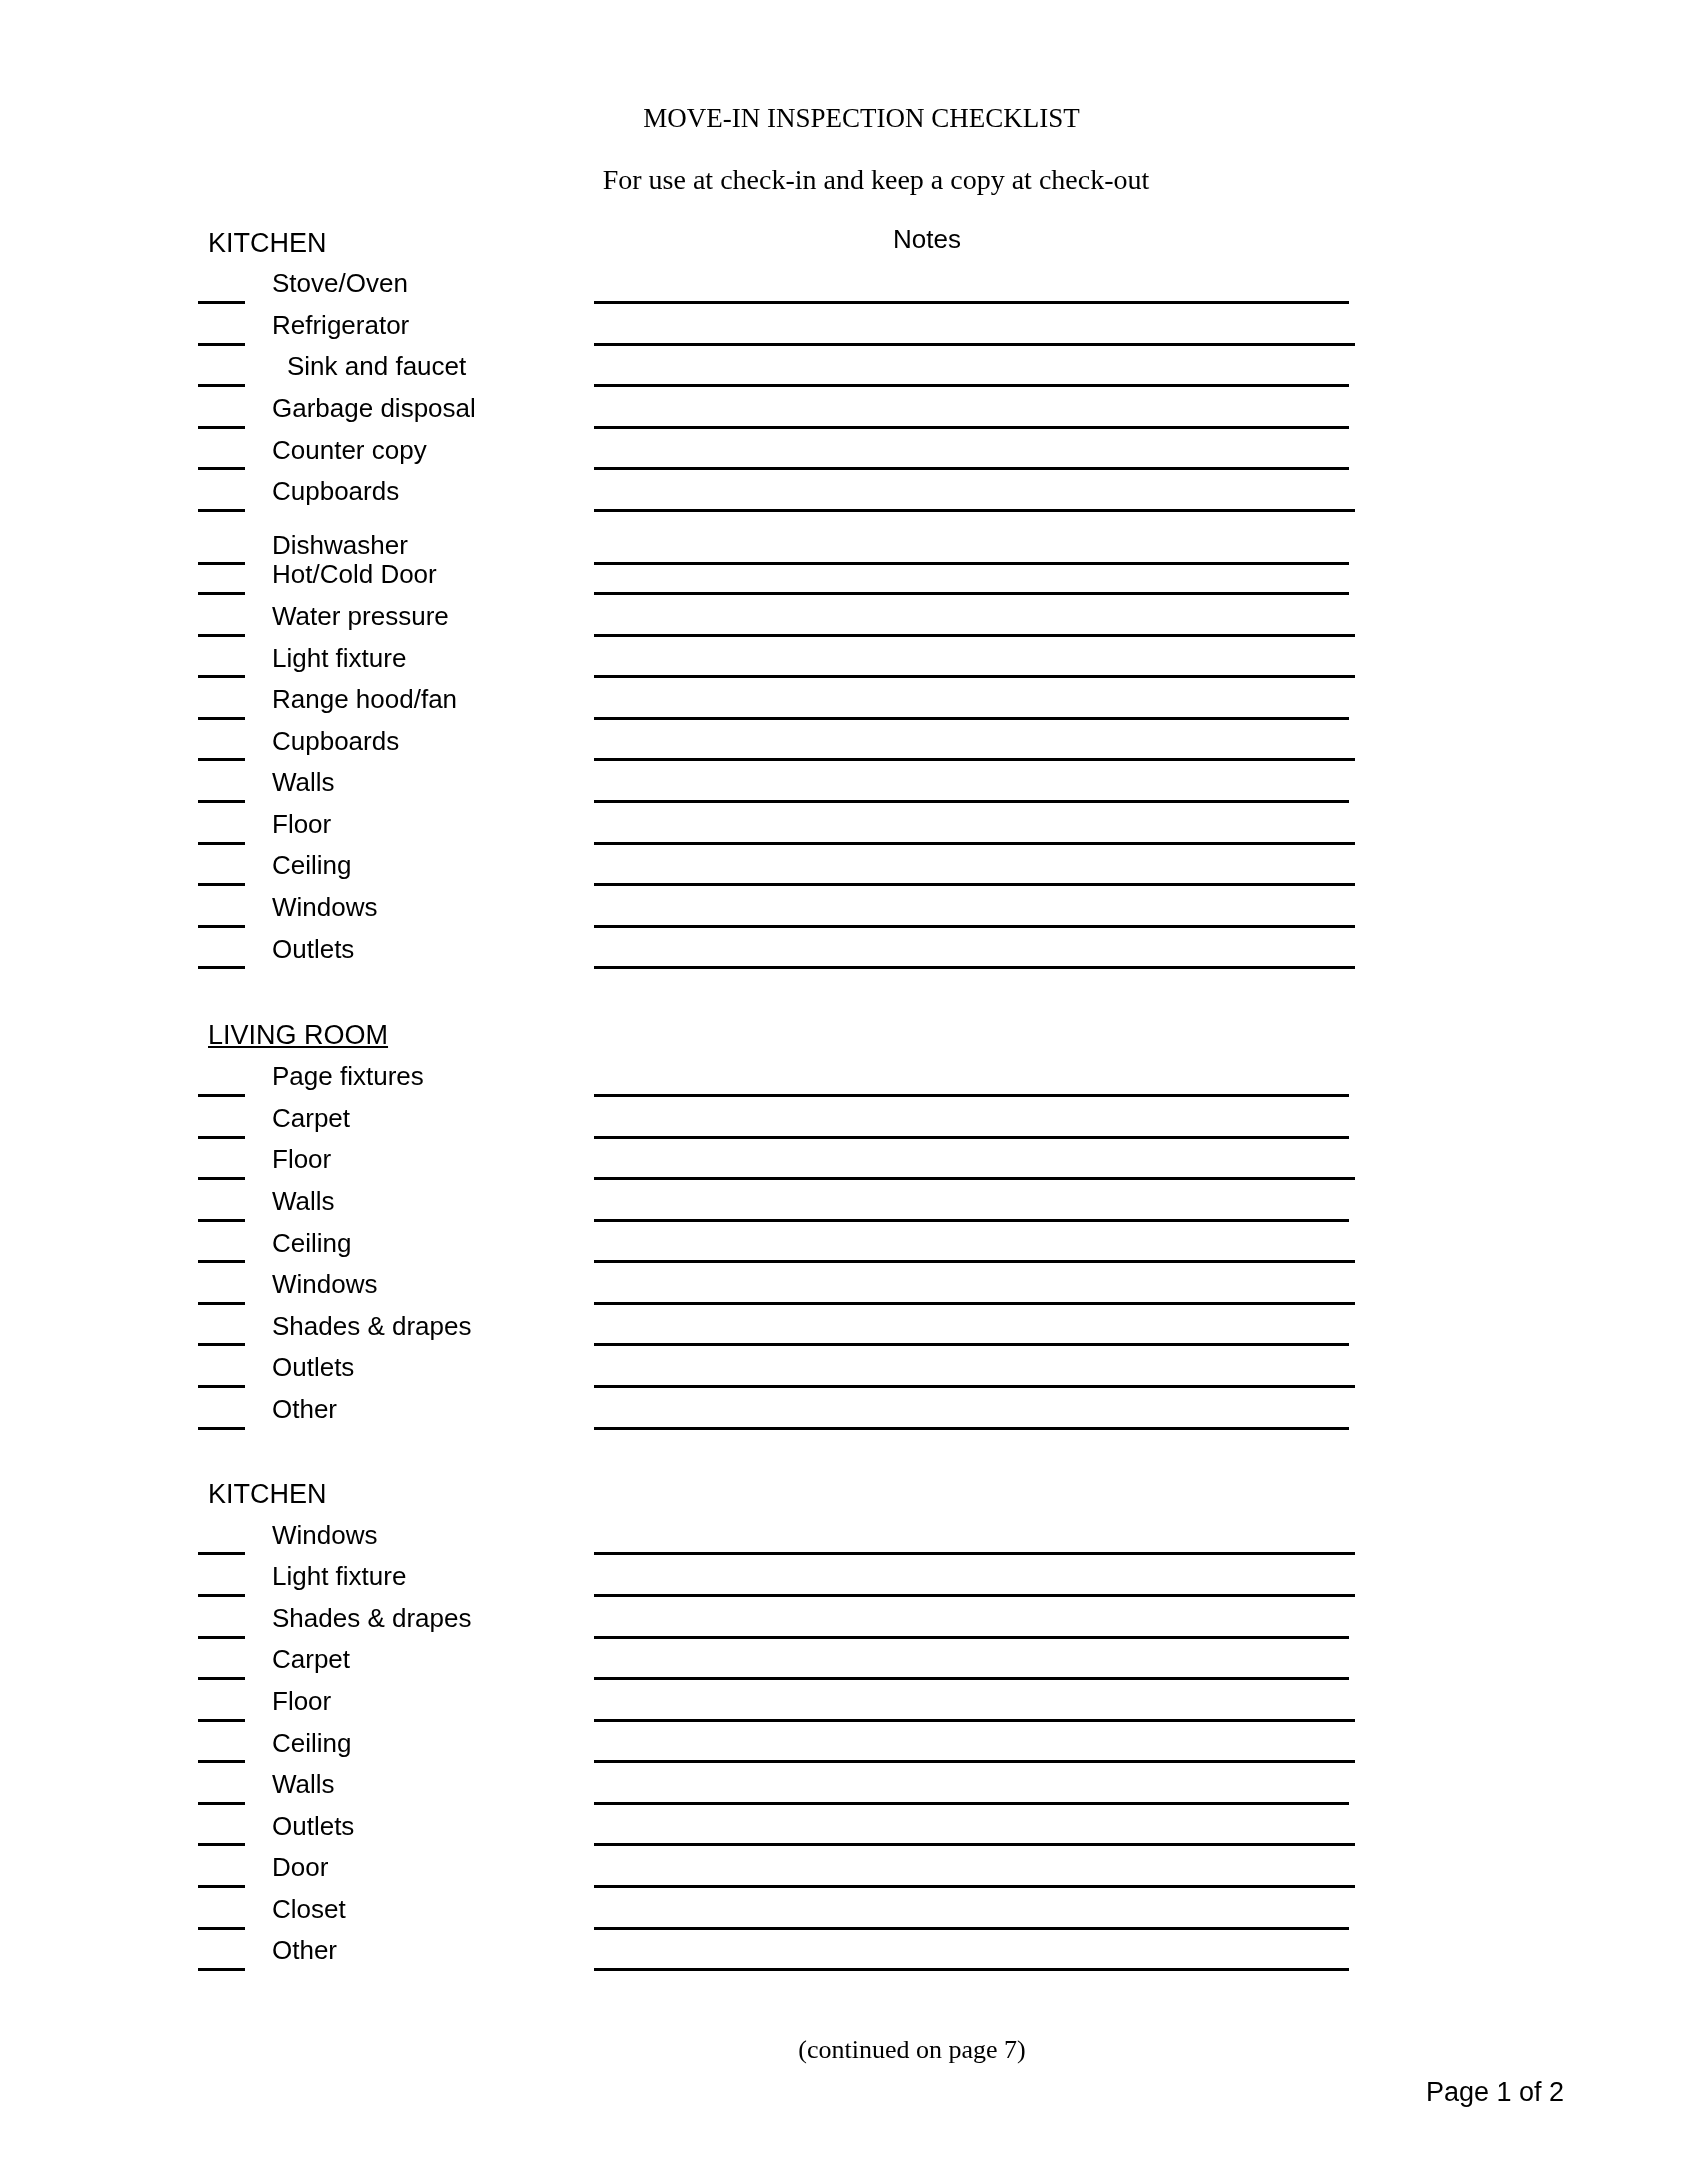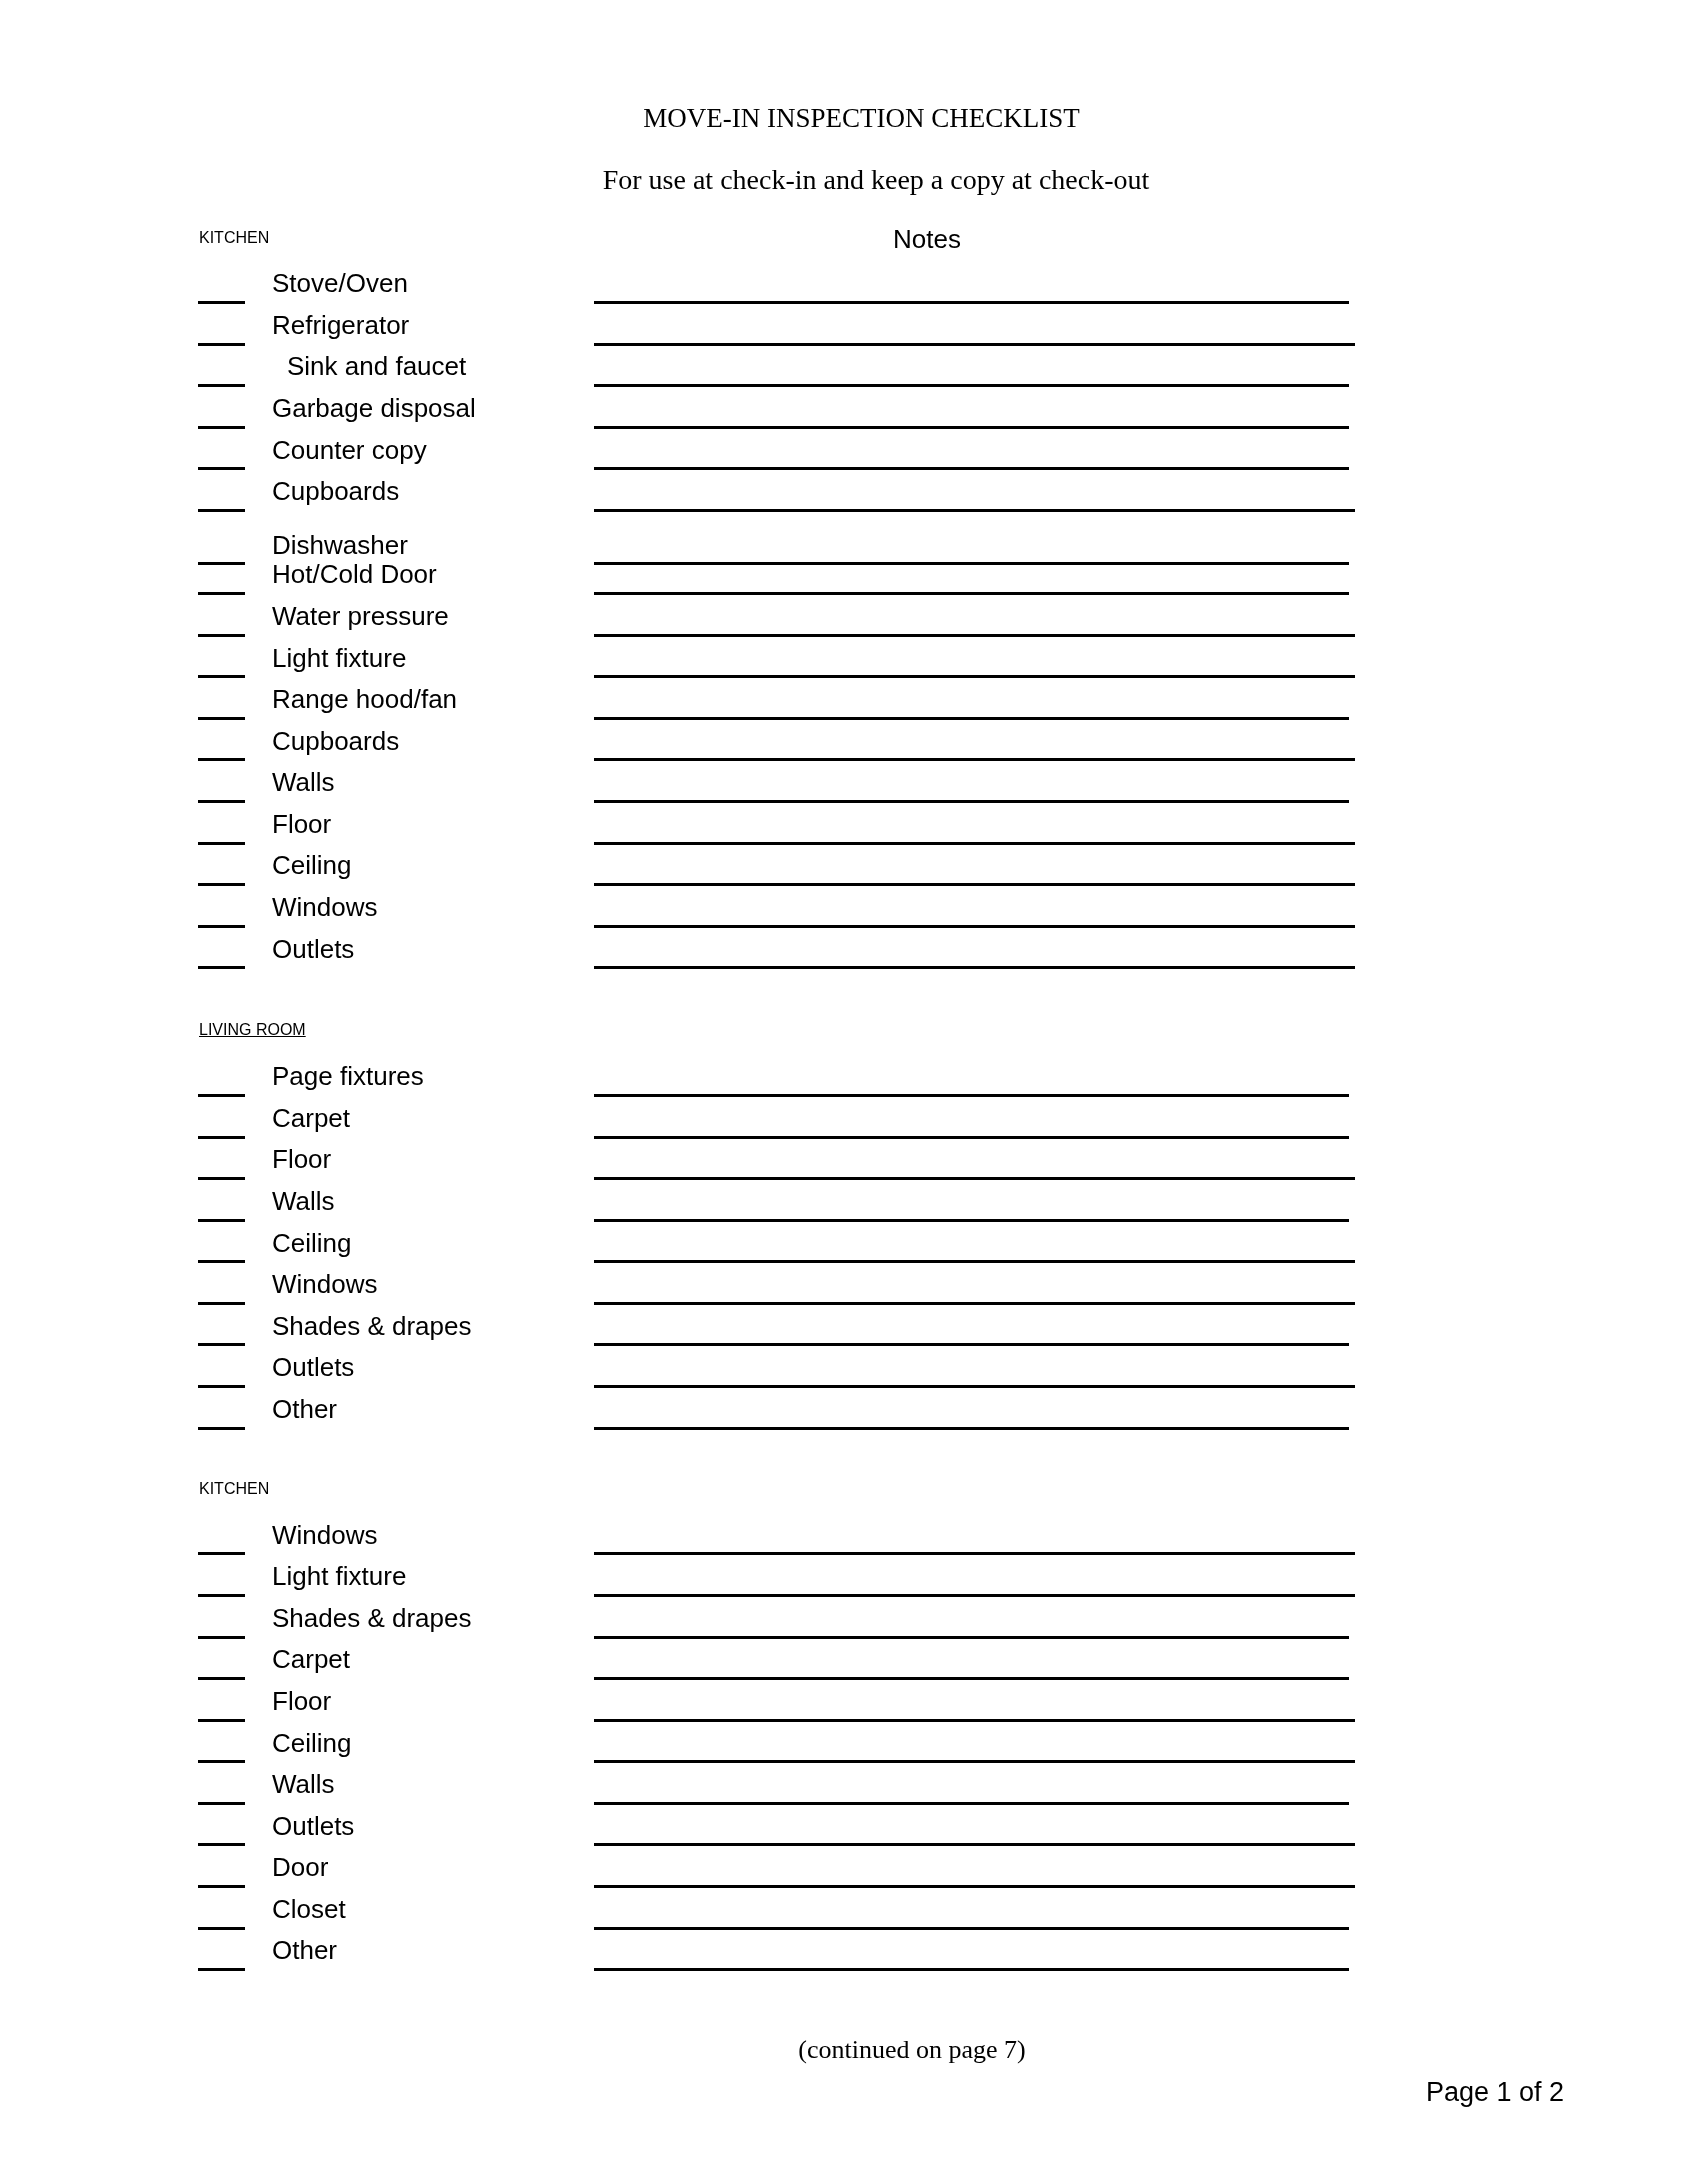--- a/index.html
+++ b/index.html
@@ -4,21 +4,21 @@
 <style>
   html, body { margin: 0; padding: 0; background: #ffffff; }
   body { width: 1683px; height: 2178px; position: relative; overflow: hidden; color: #000; }
   .serif { font-family: "Liberation Serif", "DejaVu Serif", serif; }
   .sans { font-family: "Liberation Sans", "DejaVu Sans", sans-serif; }
   .abs { position: absolute; white-space: nowrap; line-height: 1; }
   #title { top: 105px; left: 0; width: 1723px; text-align: center; font-size: 27px; }
   #subtitle { top: 166px; left: 0; width: 1752px; text-align: center; font-size: 28px; }
   #notes-header { top: 226px; left: 927px; transform: translateX(-50%); font-size: 26px; }
   .section { position: absolute; left: 0; width: 1683px; }
-  .section-title { position: absolute; left: 199px; font-size: 16px; line-height: 1; white-space: nowrap; }
+  .section-title { position: absolute; left: 208px; font-size: 27px; line-height: 1; white-space: nowrap; }
   .row { position: absolute; left: 0; width: 1683px; height: 42px; }
   .check-line { position: absolute; left: 198px; width: 47px; height: 3px; background: #000; }
   .item-label { position: absolute; left: 272px; font-size: 26px; line-height: 1; white-space: nowrap; }
   .note-line { position: absolute; left: 594px; height: 3px; background: #000; }
   #continued { top: 2037px; left: 912px; transform: translateX(-50%); font-size: 26px; }
   #page-num { top: 2079px; left: 1426px; font-size: 27px; }
 </style>
 </head>
 <body>
 

